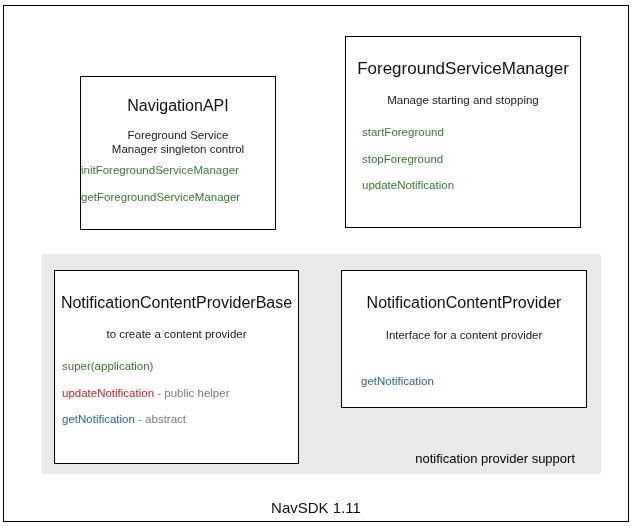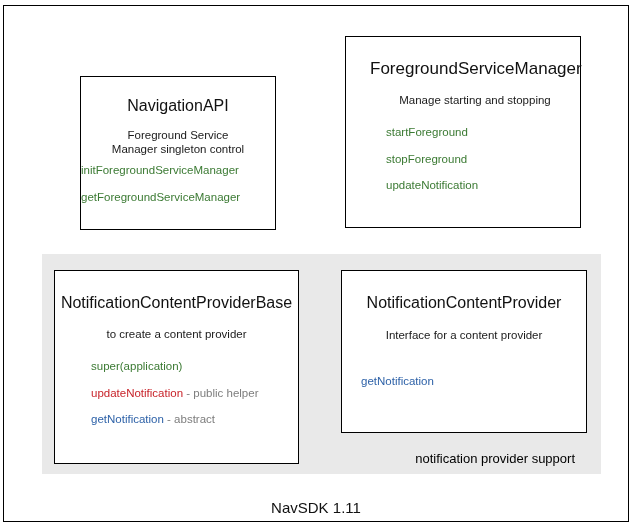--- a/index.html
+++ b/index.html
@@ -49,23 +49,23 @@
   }
   
   .class-box {
     position: absolute;
     background: #ffffff;
     border: 1px solid #000000;
     box-sizing: border-box;
     text-align: center;
   }
   .box-navigationapi { left: 76px;  top: 70px;  width: 196px; height: 154px; }
-  .box-fgsm          { left: 341px; top: 30px;  width: 236px; height: 192px; padding-left: 24px; }
+  .box-fgsm          { left: 341px; top: 30px;  width: 236px; height: 192px; }
   .box-ncpbase       { left: 50px;  top: 264px; width: 245px; height: 194px; }
-  .box-ncp           { left: 337px; top: 264px; width: 246px; height: 163px; }
+  .box-ncp           { left: 337px; top: 264px; width: 246px; height: 138px; }
 
   .class-title {
     font-size: 17px;
     color: #111111;
     font-weight: 400;
     line-height: 1.1;
     white-space: nowrap;
   }
   .box-navigationapi .class-title { margin-top: 20px; font-size: 16px; }
   .box-fgsm .class-title          { margin-top: 23px; font-size: 17px; }
@@ -94,21 +94,21 @@
     font-size: 11.5px;
     line-height: 1.0;
     margin-bottom: 15px;
     white-space: nowrap;
   }
   .member:last-child { margin-bottom: 0; }
 
   
   .members-left { text-align: left; }
   .box-fgsm .members-left    { padding-left: 16px; }
-  .box-ncpbase .members-left { padding-left: 36px; }
+  .box-ncpbase .members-left { padding-left: 7px; }
   .box-ncp .members-left     { padding-left: 19px; }
 
   .m-green { color: #3b7a33; }
   .m-red   { color: #c8232a; }
   .m-blue  { color: #2e62a8; }
   .m-note  { color: #7d7d7d; }
 
   .footer-caption {
     position: absolute;
     left: 0;

